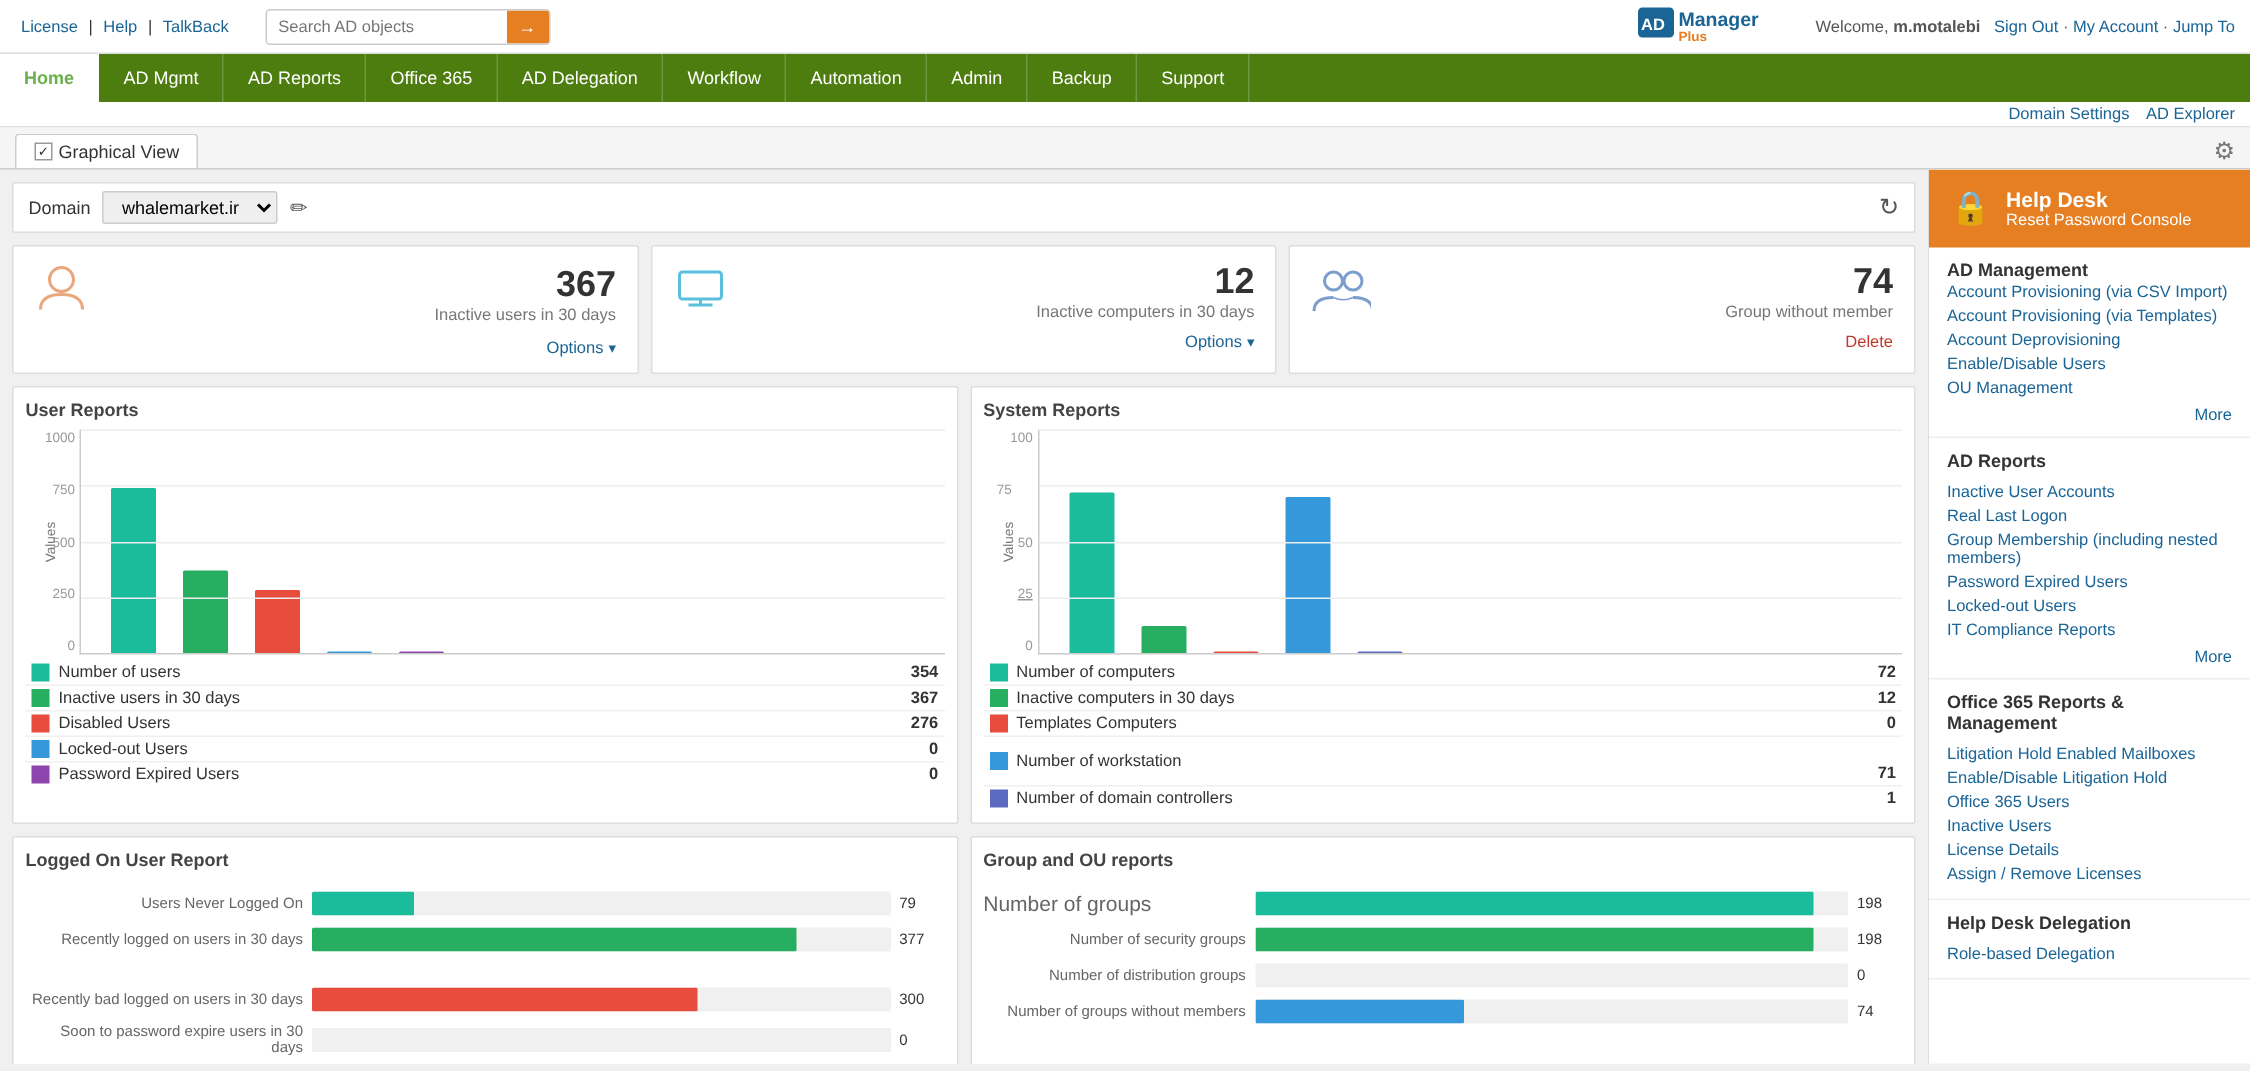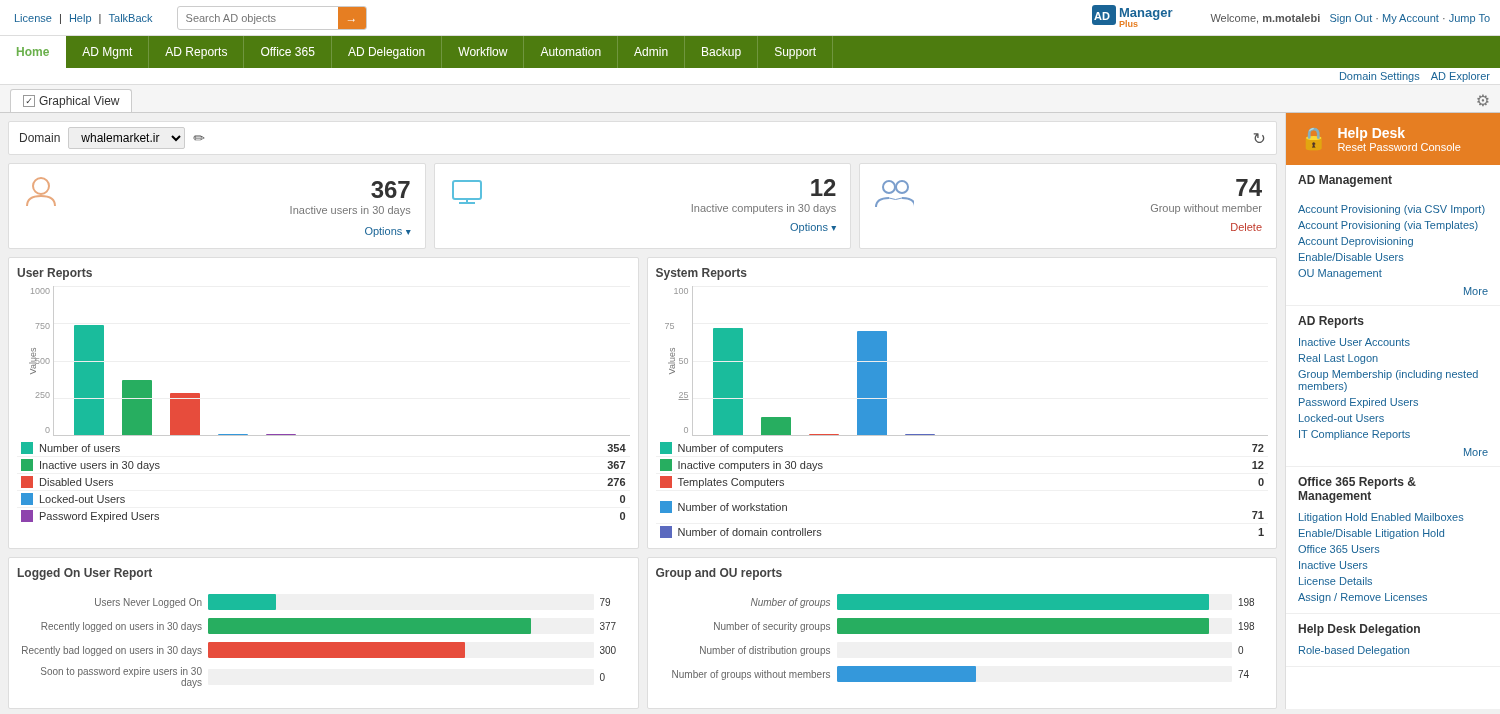--- a/index.html
+++ b/index.html
@@ -342,21 +342,21 @@
           <div style="padding: 4px 0;">
 
             <div style="display:flex; align-items:center; margin-bottom:8px; gap:6px;">
               <div style="font-size:10px; color:#666; text-align:right; width:185px; flex-shrink:0;">Users Never Logged On</div>
               <div style="flex:1; height:16px; background:#f0f0f0; border-radius:1px; overflow:hidden;">
                 <div style="height:100%; width:17.6%; background:#1abc9c; border-radius:1px;"></div>
               </div>
               <div style="font-size:10px; color:#333; width:30px; flex-shrink:0;">79</div>
             </div>
 
-            <div style="display:flex; align-items:center; margin-bottom:8px; gap:6px;">
+            <div style="display:flex; align-items:center; margin-bottom:24px; gap:6px;">
               <div style="font-size:10px; color:#666; text-align:right; width:185px; flex-shrink:0;">Recently logged on users in 30 days</div>
               <div style="flex:1; height:16px; background:#f0f0f0; border-radius:1px; overflow:hidden;">
                 <div style="height:100%; width:83.8%; background:#27ae60; border-radius:1px;"></div>
               </div>
               <div style="font-size:10px; color:#333; width:30px; flex-shrink:0;">377</div>
             </div>
 
             <div style="display:flex; align-items:center; margin-bottom:8px; gap:6px;">
               <div style="font-size:10px; color:#666; text-align:right; width:185px; flex-shrink:0;">Recently bad logged on users in 30 days</div>
               <div style="flex:1; height:16px; background:#f0f0f0; border-radius:1px; overflow:hidden;">
@@ -373,21 +373,21 @@
               <div style="font-size:10px; color:#333; width:30px; flex-shrink:0;">0</div>
             </div>
           </div>
         </div>
 
         <div style="flex:1; background:#fff; border:1px solid #ddd; border-radius:2px; padding:8px;">
           <div style="font-size:12px; font-weight:bold; margin-bottom:10px; color:#444;">Group and OU reports</div>
           <div style="padding: 4px 0;">
 
             <div style="display:flex; align-items:center; margin-bottom:8px; gap:6px;">
-              <div style="font-size:10px; color:#666; text-align:right; width:175px; flex-shrink:0;font-style:italic;">Number of groups</div>
+              <div style="font-size:14px; color:#666; text-align:left; width:175px; flex-shrink:0;">Number of groups</div>
               <div style="flex:1; height:16px; background:#f0f0f0; border-radius:1px; overflow:hidden;">
                 <div style="height:100%; width:94.3%; background:#1abc9c; border-radius:1px;"></div>
               </div>
               <div style="font-size:10px; color:#333; width:30px; flex-shrink:0;">198</div>
             </div>
 
             <div style="display:flex; align-items:center; margin-bottom:8px; gap:6px;">
               <div style="font-size:10px; color:#666; text-align:right; width:175px; flex-shrink:0;">Number of security groups</div>
               <div style="flex:1; height:16px; background:#f0f0f0; border-radius:1px; overflow:hidden;">
                 <div style="height:100%; width:94.3%; background:#27ae60; border-radius:1px;"></div>
@@ -420,21 +420,21 @@
 
       <div style="background:#e67e22; color:#fff; padding:12px 14px; display:flex; align-items:center; gap:10px; cursor:pointer;">
         <span style="font-size:22px;">🔒</span>
         <div>
           <div style="font-size:14px; font-weight:bold;">Help Desk</div>
           <div style="font-size:11px;">Reset Password Console</div>
         </div>
       </div>
 
       <div style="padding:8px 12px; border-bottom:1px solid #eee;">
-        <div style="font-size:12px; font-weight:bold; color:#333; margin-bottom:14px;">AD Management</div>
+        <div style="font-size:12px; font-weight:bold; color:#333; margin-bottom:0;">AD Management</div>
         <a style="display:block; font-size:11px; color:#1a6496; text-decoration:none; padding:2px 0; cursor:pointer;">Account Provisioning (via CSV Import)</a>
         <a style="display:block; font-size:11px; color:#1a6496; text-decoration:none; padding:2px 0; cursor:pointer;">Account Provisioning (via Templates)</a>
         <a style="display:block; font-size:11px; color:#1a6496; text-decoration:none; padding:2px 0; cursor:pointer;">Account Deprovisioning</a>
         <a style="display:block; font-size:11px; color:#1a6496; text-decoration:none; padding:2px 0; cursor:pointer;">Enable/Disable Users</a>
         <a style="display:block; font-size:11px; color:#1a6496; text-decoration:none; padding:2px 0; cursor:pointer;">OU Management</a>
         <div style="font-size:11px; color:#1a6496; cursor:pointer; text-align:right; margin-top:4px;">More</div>
       </div>
 
       <div style="padding:8px 12px; border-bottom:1px solid #eee;">
         <div style="font-size:12px; font-weight:bold; color:#333; margin-bottom:6px;">AD Reports</div>

